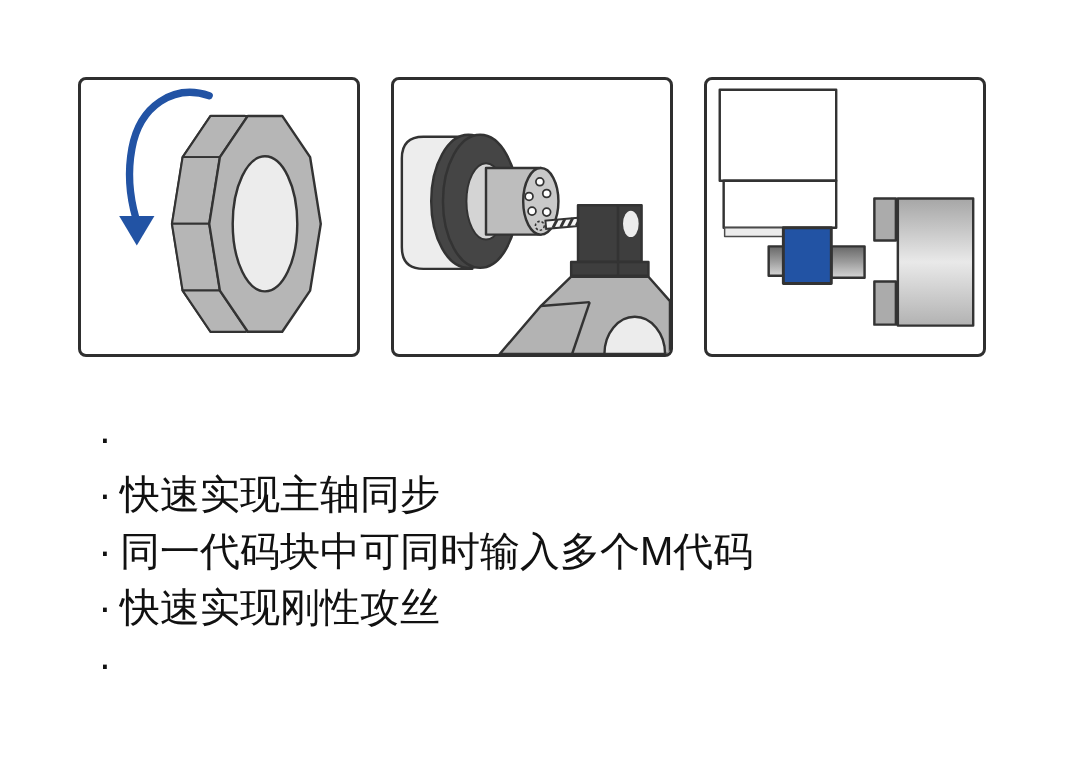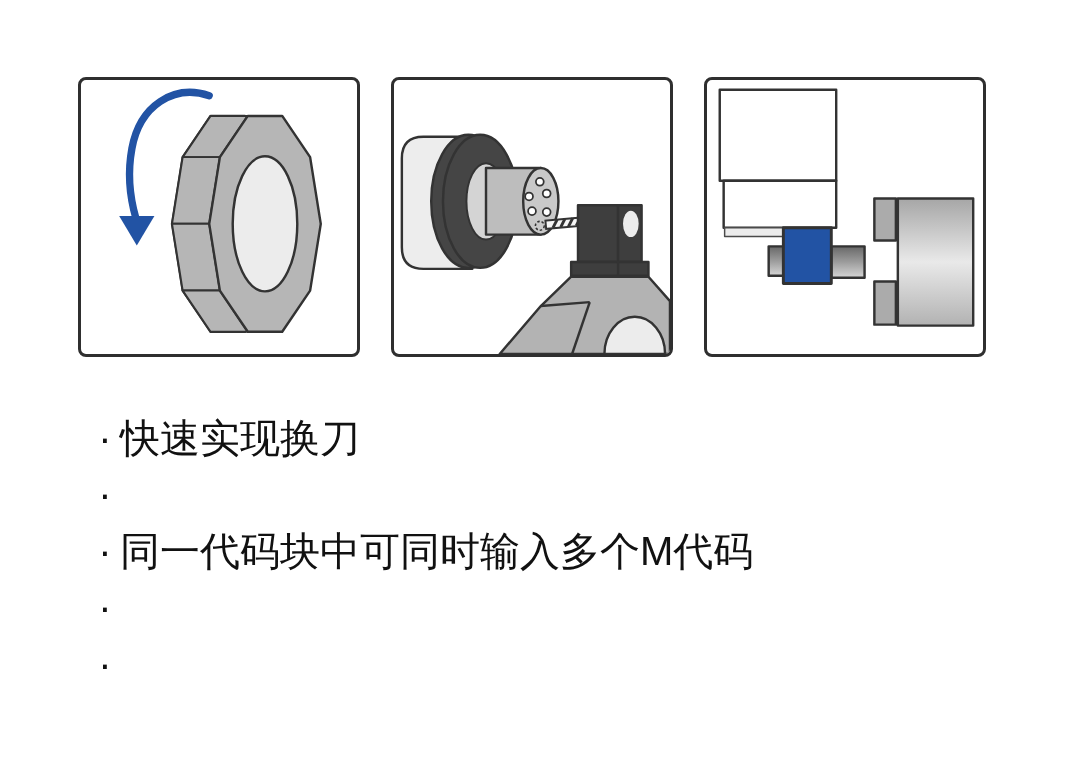--- a/index.html
+++ b/index.html
@@ -136,28 +136,29 @@
         <rect x="195" y="121" width="77" height="130" fill="url(#p3-chuckG)"></rect>
       </g>
     </svg>
   </figure>
 
 </div>
 
 <ul class="features">
   <li>
     <span class="dot">·</span>
-    <span class="txt">快速实现换刀</span>
   </li>
   <li>
     <span class="dot">·</span>
+    <span class="txt">快速实现主轴同步</span>
   </li>
   <li>
     <span class="dot">·</span>
     <span class="txt">同一代码块中可同时输入多个M代码</span>
   </li>
   <li>
     <span class="dot">·</span>
+    <span class="txt">快速实现刚性攻丝</span>
   </li>
   <li>
     <span class="dot">·</span>
   </li>
 </ul>
 
 </body></html>

